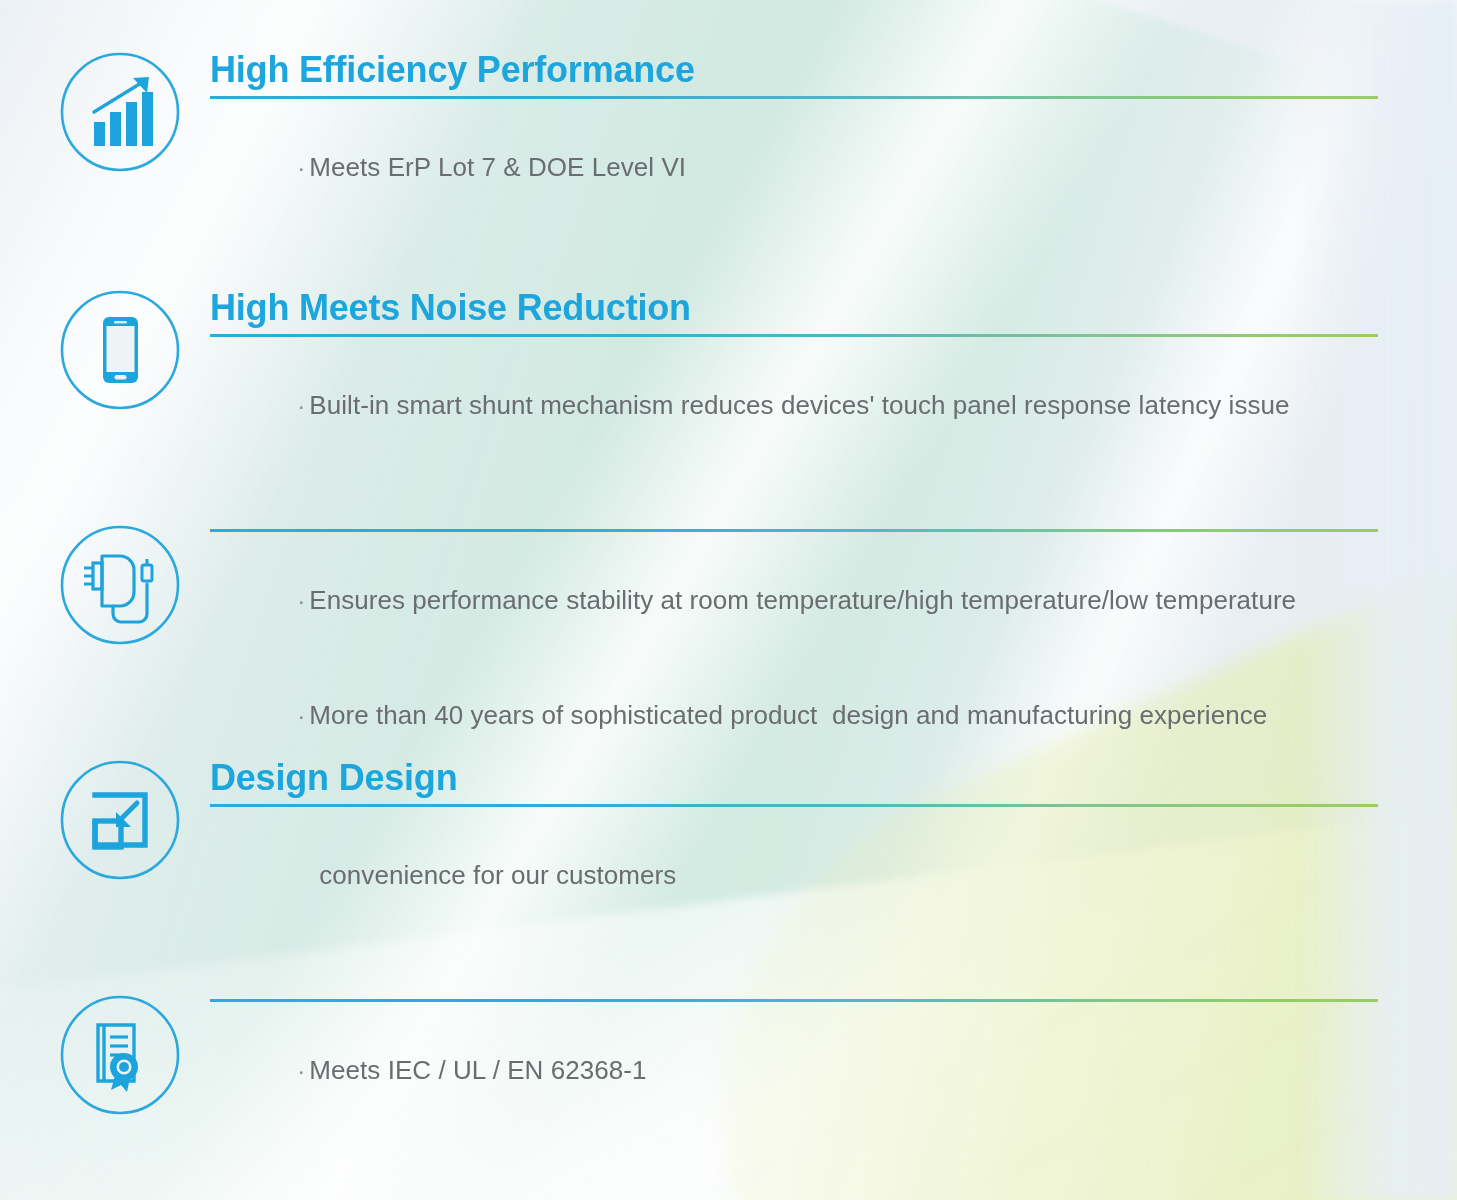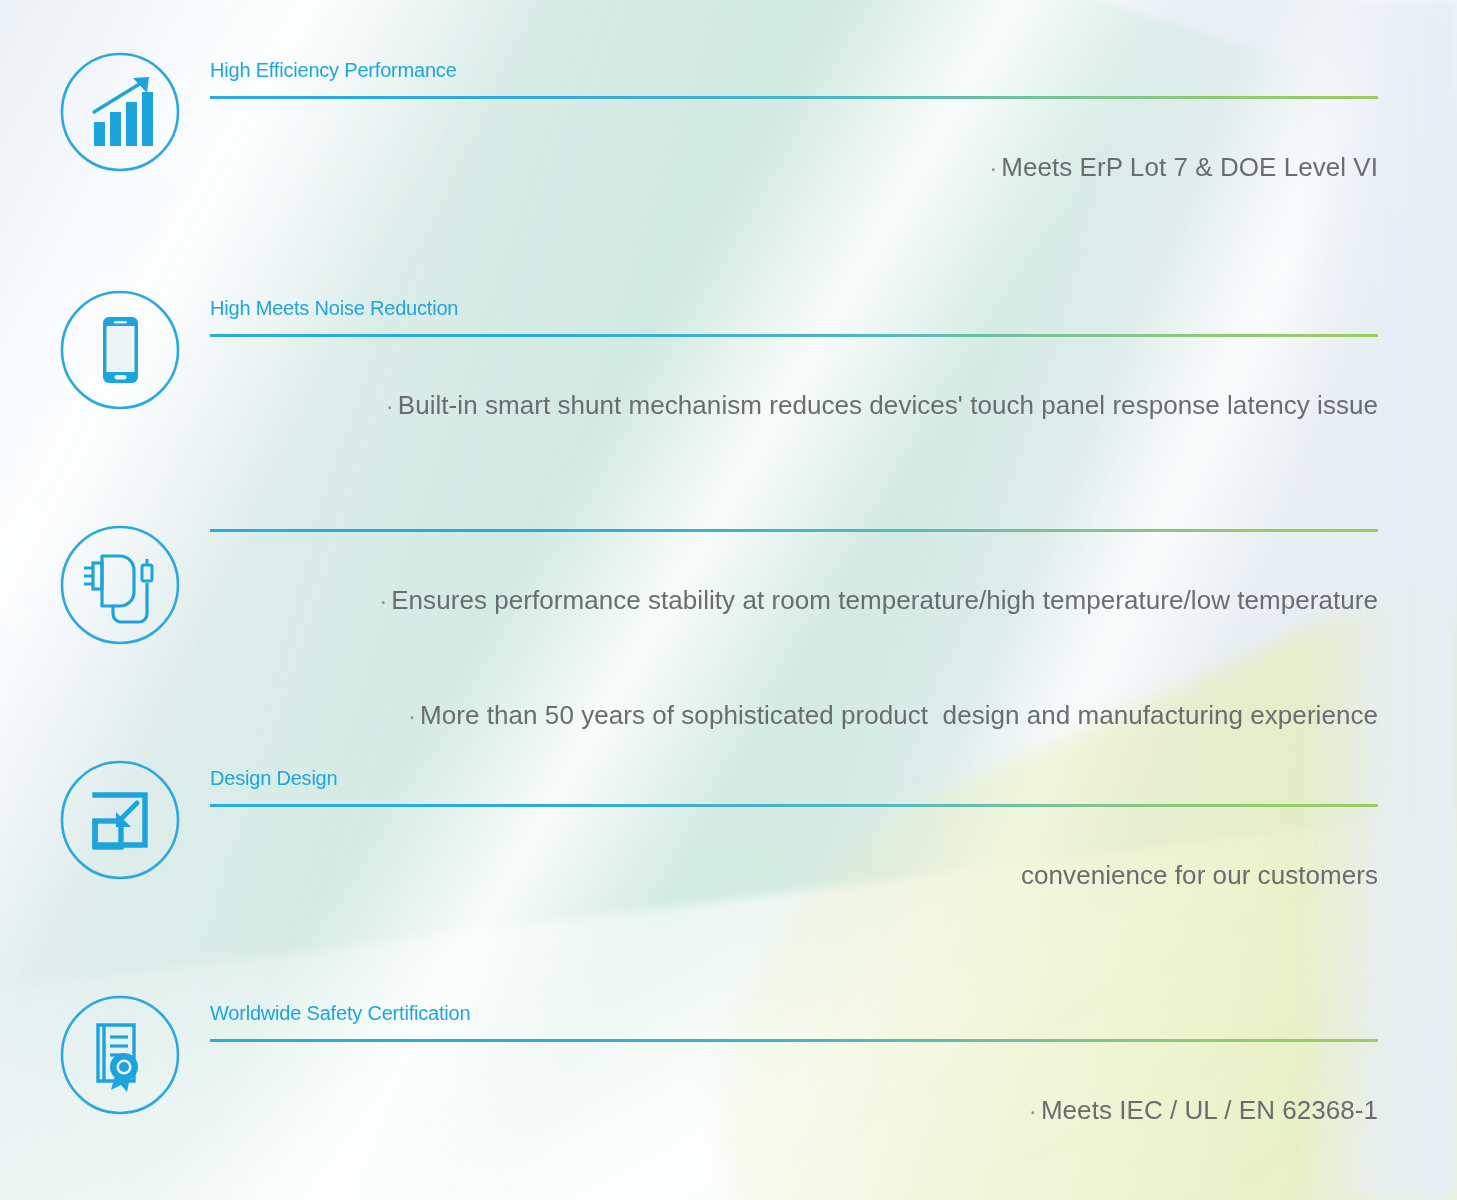--- a/index.html
+++ b/index.html
@@ -154,22 +154,22 @@
   .icon-wrap svg { display: block; width: 124px; height: 124px; }
 
   .feature-body {
     position: absolute;
     left: 210px;
     top: 0;
     width: 1168px;
   }
 
   .feature-title {
-    font-size: 20px;
-    font-weight: normal;
+    font-size: 36px;
+    font-weight: bold;
     color: #1da5dd;
     letter-spacing: -0.2px;
     line-height: 40px;
     margin: 0;
     white-space: nowrap;
   }
 
   .divider {
     height: 3px;
     width: 1168px;
@@ -178,21 +178,20 @@
         #2bacdf 0%,
         #2cabdd 28%,
         #4fb7c4 55%,
         #7cc593 74%,
         #93cc6e 90%,
         #9acd62 100%);
   }
 
   .feature-lines {
     margin-top: 11px;
-    text-align: right;
   }
 
   .line {
     font-size: 26px;
     color: #6a6d70;
     line-height: 38px;
     white-space: pre-wrap;
     letter-spacing: 0.05px;
   }
 
@@ -282,21 +281,21 @@
           <line x1="89" y1="36" x2="89" y2="42" stroke="#1ea4dd" stroke-width="3"></line>
         </svg>
       </div>
       <div class="feature-body">
         <div class="divider"></div>
         <div class="feature-lines">
           <div class="line">
             <span class="bullet">·</span><span>Ensures performance stability at room temperature/high temperature/low temperature</span>
           </div>
           <div class="line">
-            <span class="bullet">·</span><span>More than 50 years of sophisticated product  design and manufacturing experience</span>
+            <span class="bullet">·</span><span>More than 40 years of sophisticated product  design and manufacturing experience</span>
           </div>
         </div>
       </div>
     </div>
 
     <div class="feature" style="top:758px;">
       <div class="icon-wrap">
         <svg viewBox="0 0 124 124" xmlns="http://www.w3.org/2000/svg">
           <circle cx="62" cy="62" r="58" fill="none" stroke="#2ba9de" stroke-width="2.6"></circle>
           <path d="M37 37 h50 v50 h-50 v-22" fill="none" stroke="#1ea4dd" stroke-width="5.4" stroke-linecap="square"></path>
@@ -325,21 +324,20 @@
           <line x1="52" y1="44" x2="70" y2="44" stroke="#1ea4dd" stroke-width="3.2"></line>
           <line x1="52" y1="53" x2="70" y2="53" stroke="#1ea4dd" stroke-width="3.2"></line>
           <line x1="52" y1="62" x2="64" y2="62" stroke="#1ea4dd" stroke-width="3.2"></line>
           <path d="M58 79 L53 97 L63 92 L69 99 L73 80 Z" fill="#1ea4dd"></path>
           <circle cx="66" cy="74" r="14" fill="#1ea4dd"></circle>
           <circle cx="66" cy="74" r="7.5" fill="#eef3f6"></circle>
           <circle cx="66" cy="74" r="5" fill="#1ea4dd"></circle>
         </svg>
       </div>
       <div class="feature-body">
-        <div class="feature-title">Worldwide Safety Certification</div>
         <div class="divider"></div>
         <div class="feature-lines">
           <div class="line">
             <span class="bullet">·</span><span>Meets IEC / UL / EN 62368-1</span>
           </div>
         </div>
       </div>
     </div>
 
   </div>

